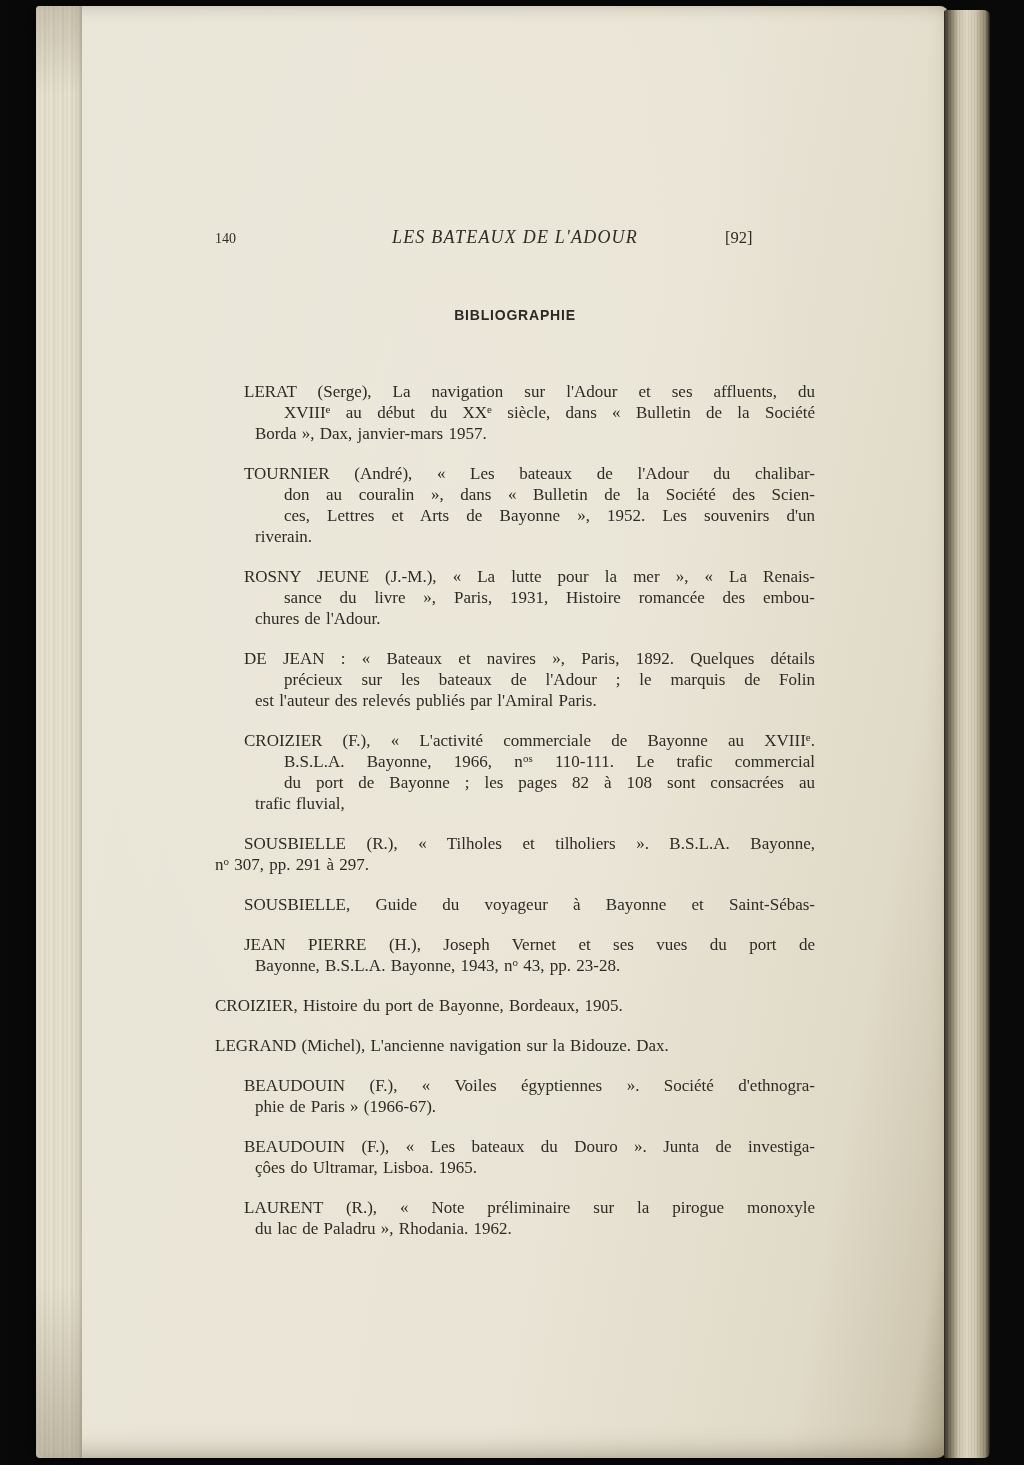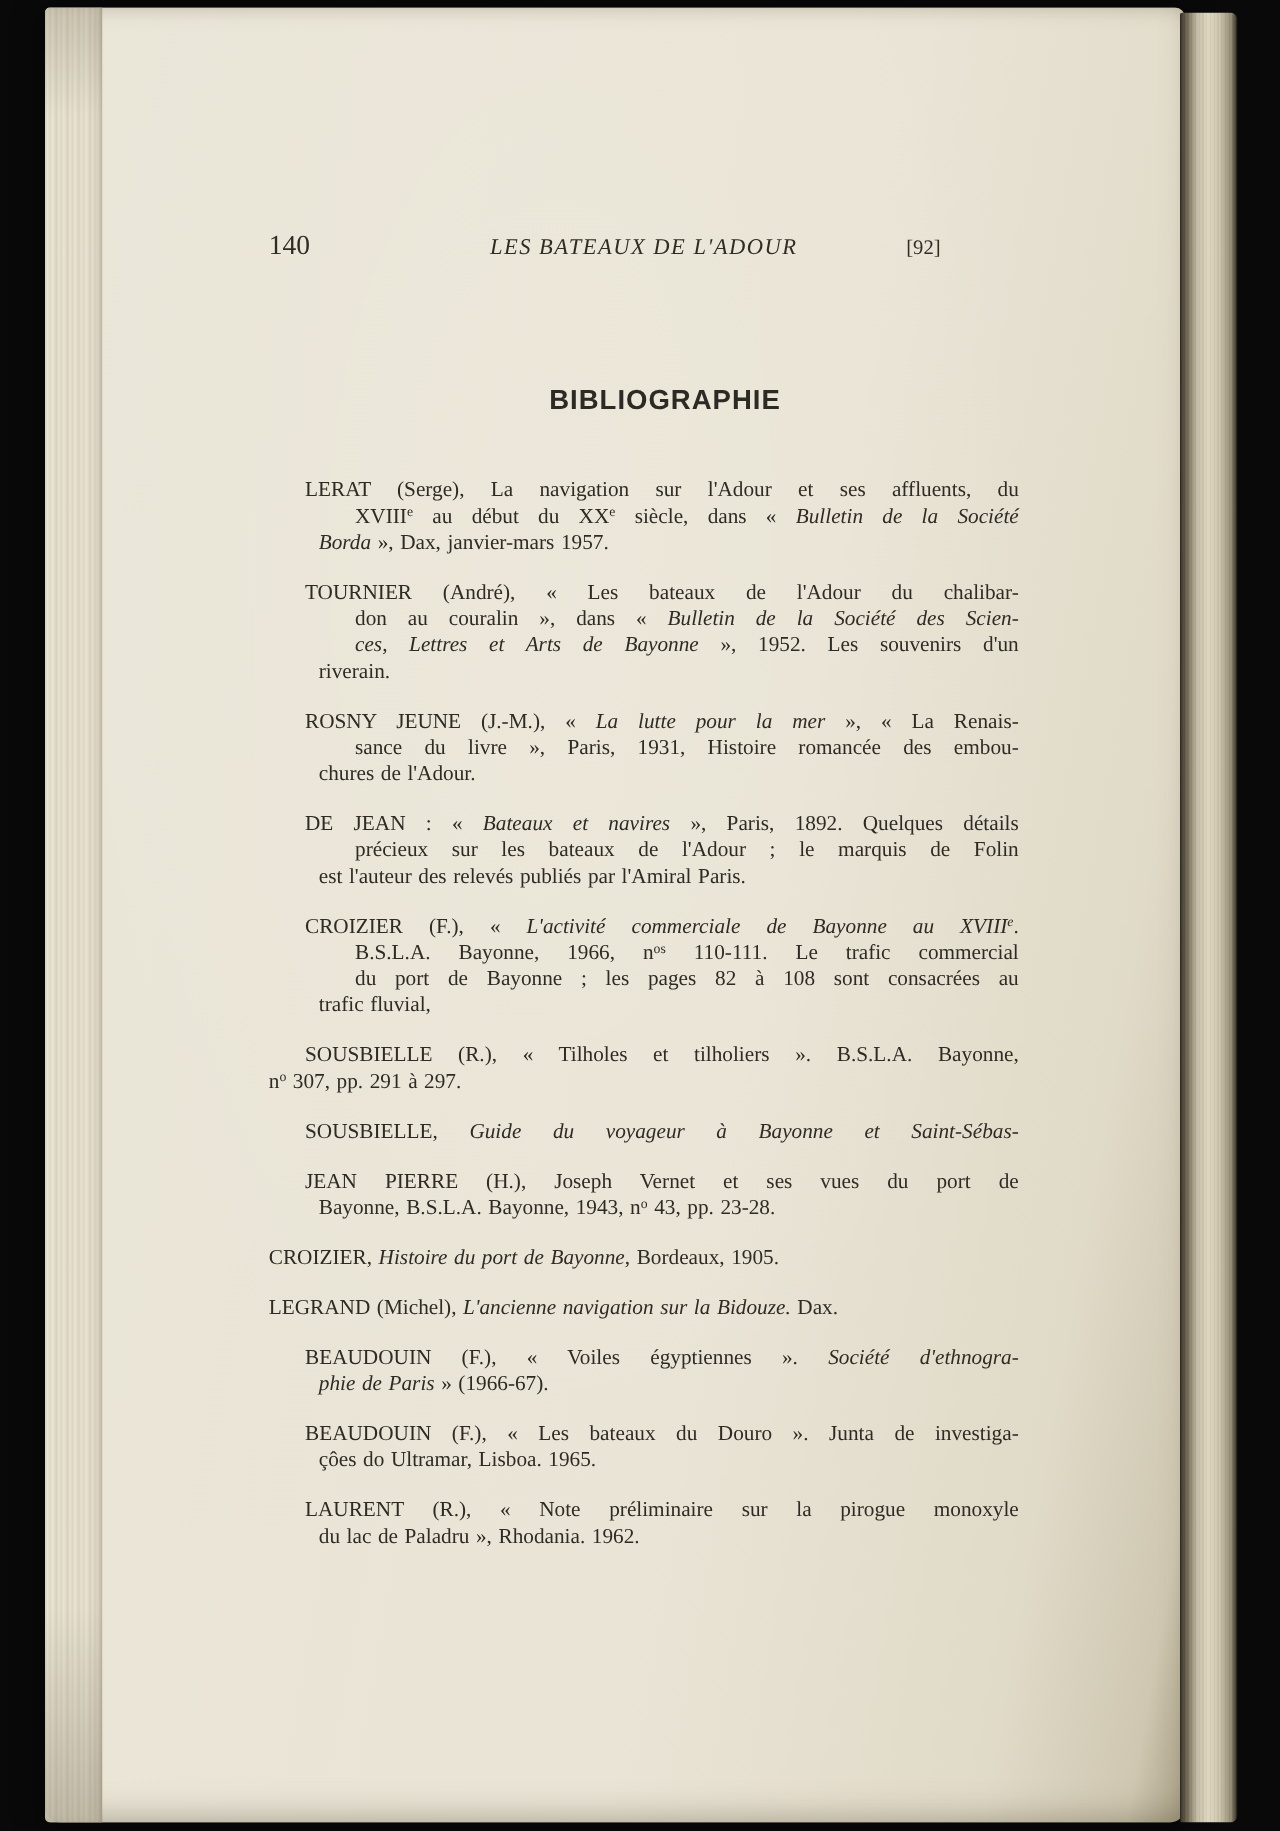--- a/index.html
+++ b/index.html
@@ -44,43 +44,43 @@
     border-radius: 2px 6px 6px 2px;
   }
 
   
   .page-header {
     position: absolute; left: 179px; top: 177px;
     width: 600px;
     display: flex; align-items: baseline;
     color: #2f2c26;
   }
-  .folio { font-size: 22px; width: 90px; }
+  .folio { font-size: 14px; width: 90px; margin-top: 48px; }
   .running-title { flex: 1; text-align: center; font-size: 18px; letter-spacing: 1.2px; font-style: italic; }
   .bracket { width: 90px; text-align: left; font-size: 16.5px; }
 
   .section-title {
-    position: absolute; left: 196px; top: 301px;
+    position: absolute; left: 179px; top: 301px;
     width: 600px; text-align: center;
     font-family: "Liberation Sans", "DejaVu Sans", sans-serif;
-    font-weight: 700; font-size: 22px; letter-spacing: 0.8px;
+    font-weight: 700; font-size: 14px; letter-spacing: 0.8px;
     color: #2c2a24;
     margin: 0;
   }
 
   .bibliography {
     position: absolute; left: 179px; top: 375px;
     width: 600px;
     color: #2e2b25;
   }
   .bib-entry { margin-bottom: 19px; }
   .bib-line  { font-size: 17px; line-height: 21px; word-spacing: 1px; }
   .bib-line.indent { padding-left: 40px; }
   .bib-line.just   { text-align: justify; text-align-last: justify; margin-left: 29px; }
-  .it  { font-style: italic; }
+  .it  { }
   .sup { font-size: 11px; position: relative; top: -5px; line-height: 0; }
 </style>
 </head>
 <body>
 
 <div class="book-page">
   <div class="stack-lines"></div>
 
   <div class="page-header">
     <span class="folio">140</span>

